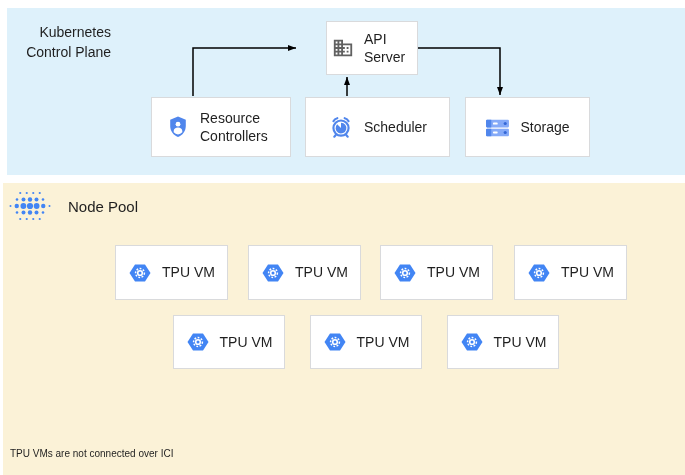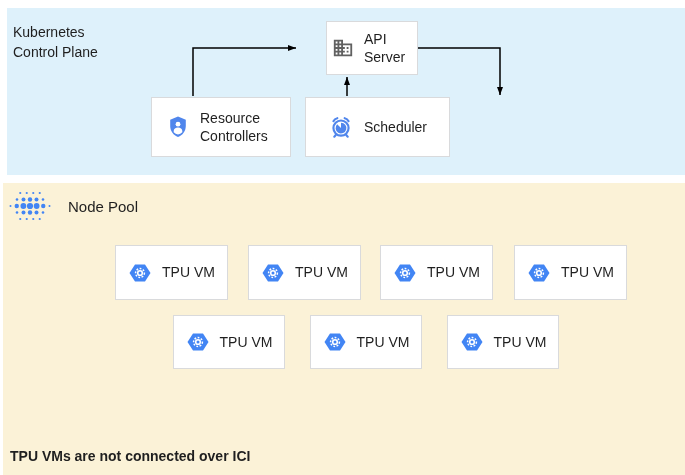--- a/index.html
+++ b/index.html
@@ -1,31 +1,31 @@
 <!DOCTYPE html>
 <html><head>
 <meta charset="utf-8">
 <style>
   html,body{margin:0;padding:0;background:#ffffff;}
   .page{position:relative;width:685px;height:475px;background:#ffffff;
         font-family:"Liberation Sans",sans-serif;color:#202124;overflow:hidden;}
   .panel{position:absolute;}
   .control-plane{left:7px;top:8px;width:678px;height:167px;background:#def1fb;}
   .node-pool{left:3px;top:183px;width:682px;height:316px;background:#fbf2d7;}
-  .cp-label{position:absolute;left:6px;top:14px;width:98px;text-align:left;
+  .cp-label{position:absolute;left:6px;top:14px;width:98px;text-align:right;
             font-size:14px;line-height:1.45;color:#1f1f1f;}
   .np-header{position:absolute;left:5px;top:3px;display:flex;align-items:center;gap:16px;}
   .np-label{font-size:15px;color:#1f1f1f;}
   .arrows{position:absolute;left:0;top:0;width:685px;height:475px;pointer-events:none;z-index:2;}
   .node-box{position:absolute;z-index:3;background:#ffffff;border:1px solid #d9dadc;
             box-sizing:border-box;display:flex;align-items:center;justify-content:center;
             gap:10px;font-size:14px;color:#1f1f1f;margin-left:28px;}
   .nlabel{line-height:1.3;}
   .ic{flex:none;}
-  .caption{position:absolute;left:10px;top:448px;font-size:14px;color:#1f1f1f;font-weight:bold;}
+  .caption{position:absolute;left:10px;top:448px;font-size:10px;color:#1f1f1f;}
 </style>
 </head>
 <body>
 
 <div class="page">
 
   <div class="panel control-plane">
     <div class="cp-label">Kubernetes Control Plane</div>
   </div>
 
@@ -96,20 +96,33 @@
       <path d="M5 6.6 A5.5 5.5 0 0 1 8.6 3.9" fill="none" stroke="#5086ec" stroke-width="2" stroke-linecap="round"></path>
       <path d="M19 6.6 A5.5 5.5 0 0 0 15.4 3.9" fill="none" stroke="#5086ec" stroke-width="2" stroke-linecap="round"></path>
       <circle cx="12" cy="13" r="7" fill="#fff" stroke="#5086ec" stroke-width="2"></circle>
       <path d="M12 13 L12 8 A5 5 0 1 1 8.46 9.46 Z" fill="#5086ec"></path>
       <path d="M7.2 19.4 L5.8 20.9" stroke="#5086ec" stroke-width="2" stroke-linecap="round"></path>
       <path d="M16.8 19.4 L18.2 20.9" stroke="#5086ec" stroke-width="2" stroke-linecap="round"></path>
     </svg>
     <span class="nlabel">Scheduler</span>
   </div>
 
+  <div class="node-box" style="left:437px;top:97px;width:125px;height:60px">
+    <svg class="ic" width="25" height="25" viewBox="0 0 24 24">
+      <rect x="1" y="4.5" width="22" height="7.4" rx="1" fill="#85aaf8"></rect>
+      <path d="M2 4.5 H6 V11.9 H2 a1 1 0 0 1 -1 -1 V5.5 a1 1 0 0 1 1 -1 Z" fill="#5086ec"></path>
+      <rect x="7.6" y="7.3" width="4.6" height="1.9" rx="0.9" fill="#fff"></rect>
+      <circle cx="19.4" cy="8.2" r="1.5" fill="#3367d6"></circle>
+      <rect x="1" y="13.1" width="22" height="7.4" rx="1" fill="#85aaf8"></rect>
+      <path d="M2 13.1 H6 V20.5 H2 a1 1 0 0 1 -1 -1 V14.1 a1 1 0 0 1 1 -1 Z" fill="#5086ec"></path>
+      <rect x="7.6" y="15.9" width="4.6" height="1.9" rx="0.9" fill="#fff"></rect>
+      <circle cx="19.4" cy="16.8" r="1.5" fill="#3367d6"></circle>
+    </svg>
+    <span class="nlabel">Storage</span>
+  </div>
 
   <div class="node-box" style="left:87px;top:245px;width:113px;height:55px">
     <svg class="ic" width="24" height="22" viewBox="0 0 24 22">
       <polygon points="1.5,11 7,2.5 17,2.5 22.5,11 17,19.5 7,19.5" fill="#4285f4"></polygon>
       <circle cx="12" cy="11" r="4.4" fill="none" stroke="#fff" stroke-width="1.5" stroke-dasharray="1.8 1.5"></circle>
       <circle cx="12" cy="11" r="2.3" fill="none" stroke="#fff" stroke-width="1.6"></circle>
     </svg>
     <span class="nlabel">TPU VM</span>
   </div>
   <div class="node-box" style="left:220px;top:245px;width:113px;height:55px">

